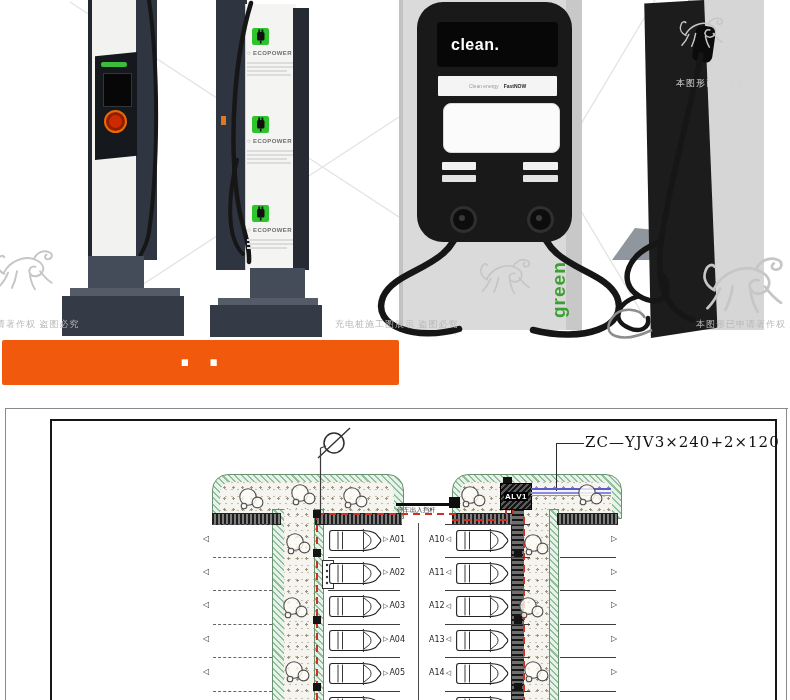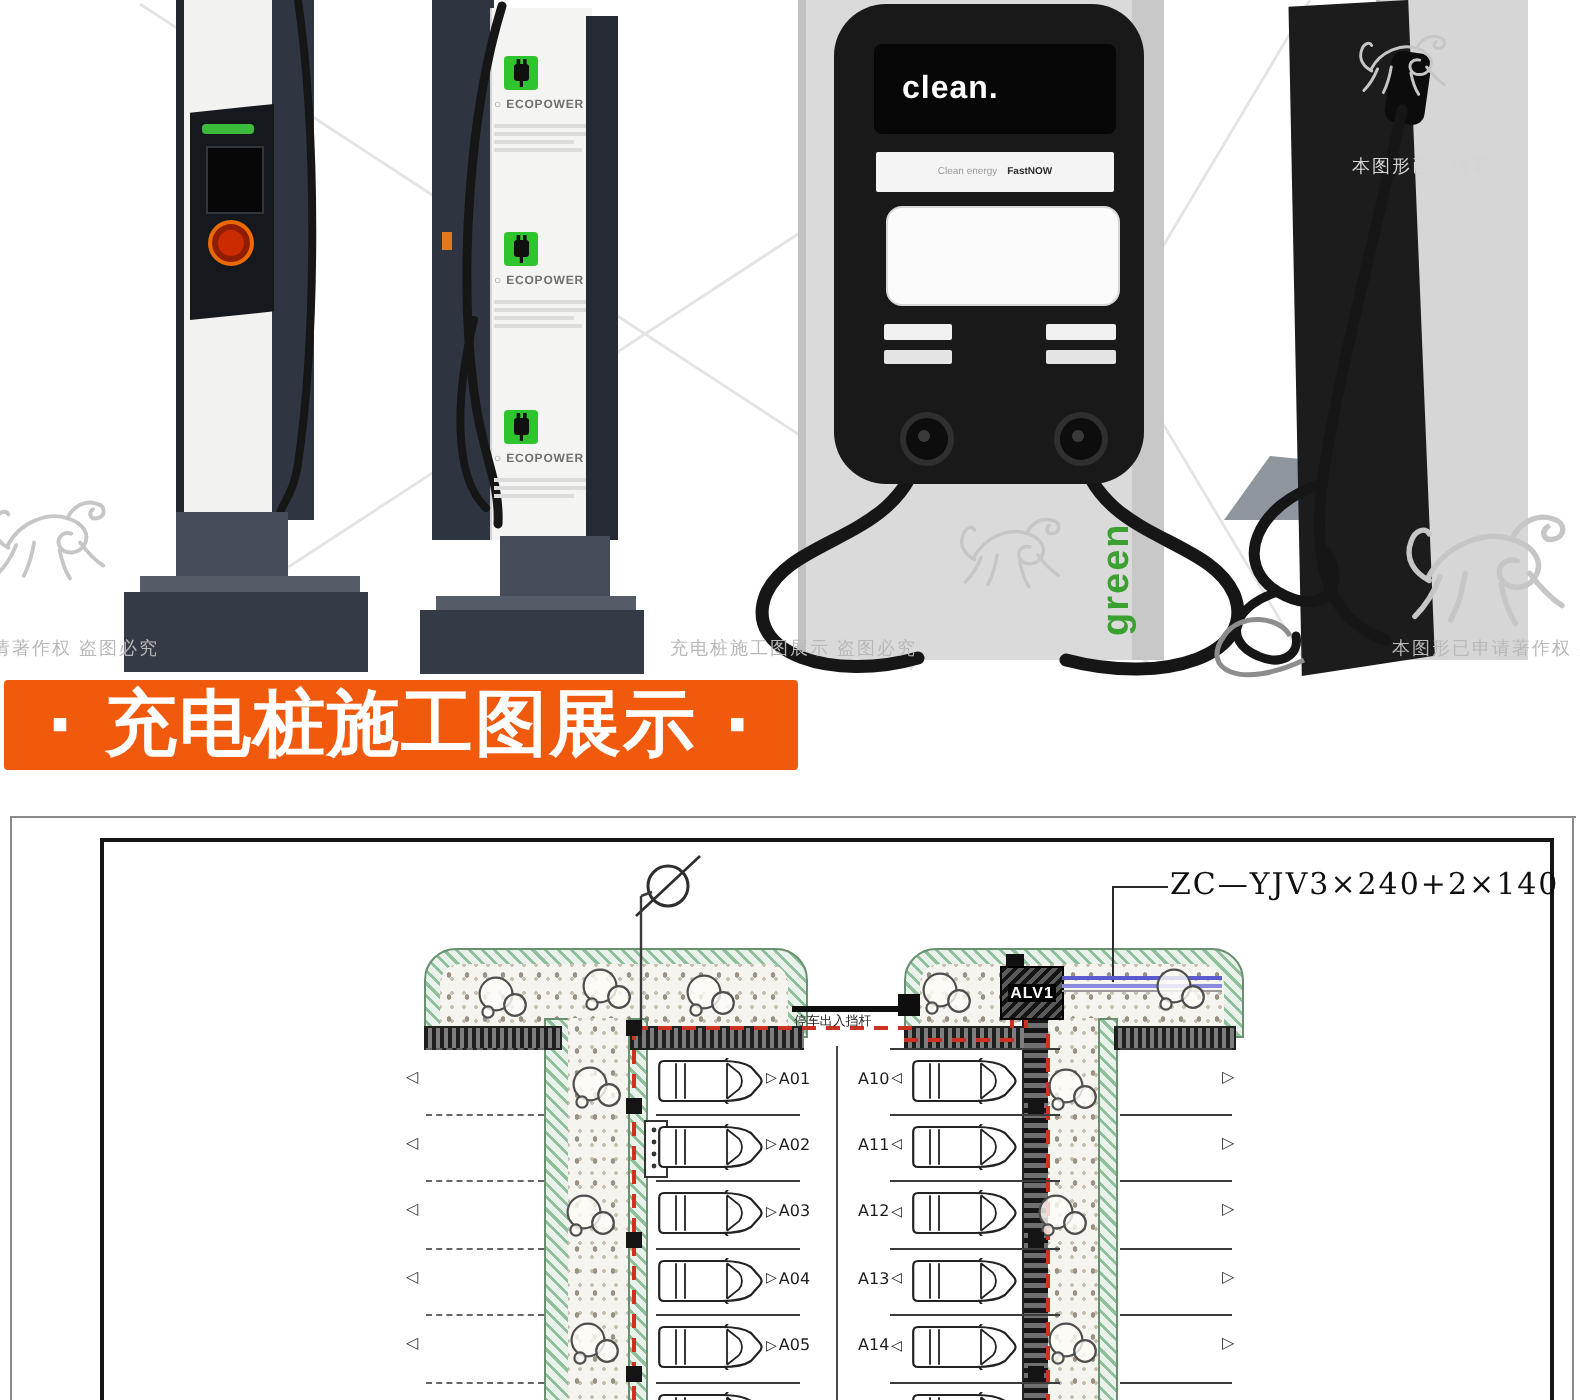--- a/index.html
+++ b/index.html
@@ -223,21 +223,20 @@
       <use href="#dragon" transform="scale(.7)"></use>
     </svg>
 
   <div class="wm" style="left:-14px;top:318px">申请著作权 盗图必究</div>
   <div class="wm" style="left:335px;top:318px">充电桩施工图展示 盗图必究</div>
   <div class="wm" style="left:696px;top:318px">本图形已申请著作权 盗</div>
   <div class="wm faint" style="left:676px;top:77px">本图形已申请著</div>
 
   <div id="banner" style="background: rgb(241, 90, 13);">
     <span class="dot">·</span>
-    <span class="ttl">充电桩施工图展示</span>
     <span class="dot">·</span>
   </div>
 
   <div id="plan">
 
     <div class="frameline" style="left:5px;top:408px;width:783px;height:1px"></div>
     <div class="frameline" style="left:5px;top:408px;width:1px;height:292px"></div>
     <div class="frameline" style="left:786px;top:408px;width:1px;height:292px"></div>
     <div id="innerframe"></div>
 
@@ -269,21 +268,21 @@
 
     <svg class="abs" width="60" height="100" style="left:310px;top:425px">
       <circle cx="24" cy="18" r="10" fill="none" stroke="#2e2e2e" stroke-width="1.5"></circle>
       <line x1="8" y1="33" x2="40" y2="3" stroke="#2e2e2e" stroke-width="1.3"></line>
       <line x1="10.5" y1="23" x2="10.5" y2="89" stroke="#3a3a3a" stroke-width="1.2"></line>
       <line x1="10.5" y1="23" x2="16" y2="21" stroke="#3a3a3a" stroke-width="1.2"></line>
     </svg>
 
     <div class="leader" style="left:556px;top:443px;width:1.3px;height:48px"></div>
     <div class="leader" style="left:556px;top:443px;width:28px;height:1.3px"></div>
-    <div id="cablelabel">ZC—YJV3×240+2×140</div>
+    <div id="cablelabel">ZC—YJV3×240+2×120</div>
 
     <div class="slab" style="left:503px;top:477px;width:9px;height:6px;background:#111"></div>
     <div id="alvbox">
         <span>ALV1</span>
       </div>
     <div class="blueline" style="left:531px;top:487.5px;width:80px;background:#5b5bd0"></div>
     <div class="blueline" style="left:531px;top:491.5px;width:80px;background:#8a8ade"></div>
     <div class="blueline" style="left:531px;top:495px;width:80px;height:1px;background:#9a9a9a"></div>
 
     <div class="slab" style="left:396px;top:503px;width:56px;height:2.5px;background:#0e0e0e"></div>

